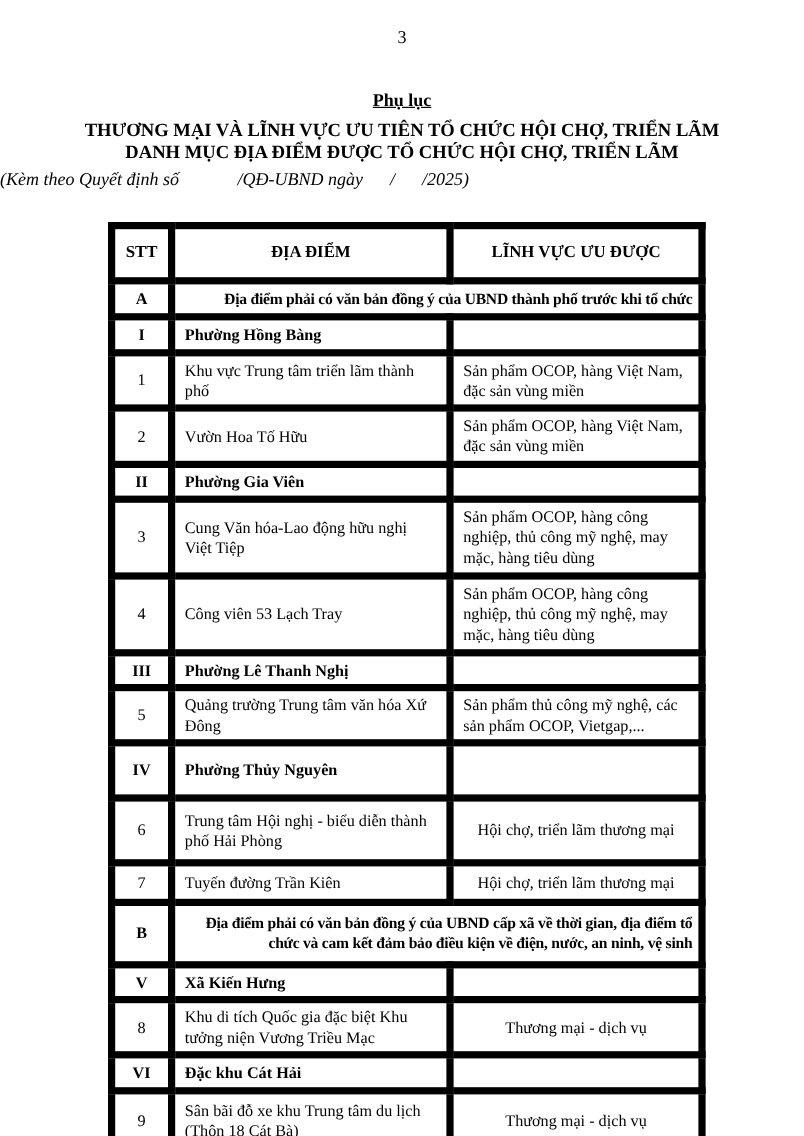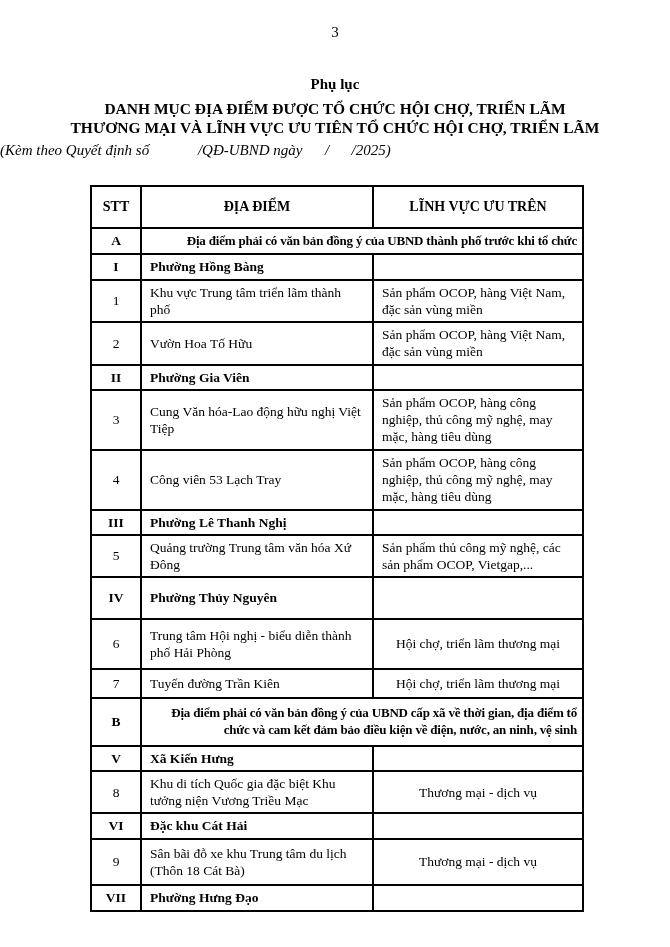--- a/index.html
+++ b/index.html
@@ -17,20 +17,21 @@
   .page-number {
     text-align: center;
     padding-top: 24px;
     font-size: 15px;
   }
   .appendix-label {
     text-align: center;
     font-weight: bold;
     font-size: 15px;
     margin-top: 35px;
+    text-decoration: underline;
   }
   .doc-title {
     text-align: center;
     font-weight: bold;
     font-size: 15.5px;
     line-height: 1.22;
     margin-top: 7px;
   }
   .decision-line {
     text-align: left;
@@ -39,21 +40,21 @@
     margin-top: 4px;
     white-space: pre;
   }
   table.main-table {
     border-collapse: collapse;
     margin: 26px 0 0 90px;
     width: 492px;
     table-layout: fixed;
   }
   .main-table th, .main-table td {
-    border: 2px solid #000000;
+    border: 6px solid #000000;
     vertical-align: middle;
     font-size: 13.5px;
     line-height: 1.28;
   }
   .main-table th {
     font-size: 14px;
     padding: 11px 4px;
     font-weight: bold;
   }
   col.c-stt { width: 50px; }
@@ -79,37 +80,37 @@
 </head>
 <body>
 
 <div class="page">
 
   <div class="page-number">3</div>
 
   <div class="appendix-label">Phụ lục</div>
 
   <div class="doc-title">
+    <div>THƯƠNG MẠI VÀ LĨNH VỰC ƯU TIÊN TỔ CHỨC HỘI CHỢ, TRIỂN LÃM</div>
     <div>DANH MỤC ĐỊA ĐIỂM ĐƯỢC TỔ CHỨC HỘI CHỢ, TRIỂN LÃM</div>
-    <div>THƯƠNG MẠI VÀ LĨNH VỰC ƯU TIÊN TỔ CHỨC HỘI CHỢ, TRIỂN LÃM</div>
   </div>
 
   <div class="decision-line">(Kèm theo Quyết định số             /QĐ-UBND ngày      /      /2025)</div>
 
   <table class="main-table">
     <colgroup>
       <col class="c-stt">
       <col class="c-loc">
       <col class="c-pri">
     </colgroup>
     <thead>
       <tr>
         <th>STT</th>
         <th>ĐỊA ĐIỂM</th>
-        <th>LĨNH VỰC ƯU TRÊN</th>
+        <th>LĨNH VỰC ƯU ĐƯỢC</th>
       </tr>
     </thead>
     <tbody>
         <tr data-row="A">
           <td class="stt bold">A</td>
           <td colspan="2" class="span-text">Địa điểm phải có văn bản đồng ý của UBND thành phố trước khi tổ chức</td>
         </tr>
         <tr data-row="I">
           <td class="stt bold">I</td>
           <td class="loc bold">Phường Hồng Bàng</td>

